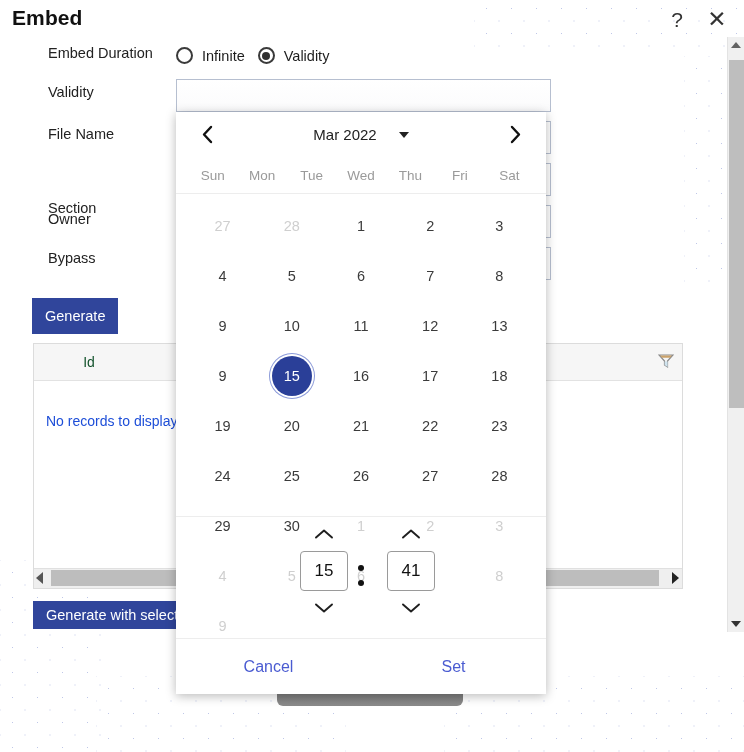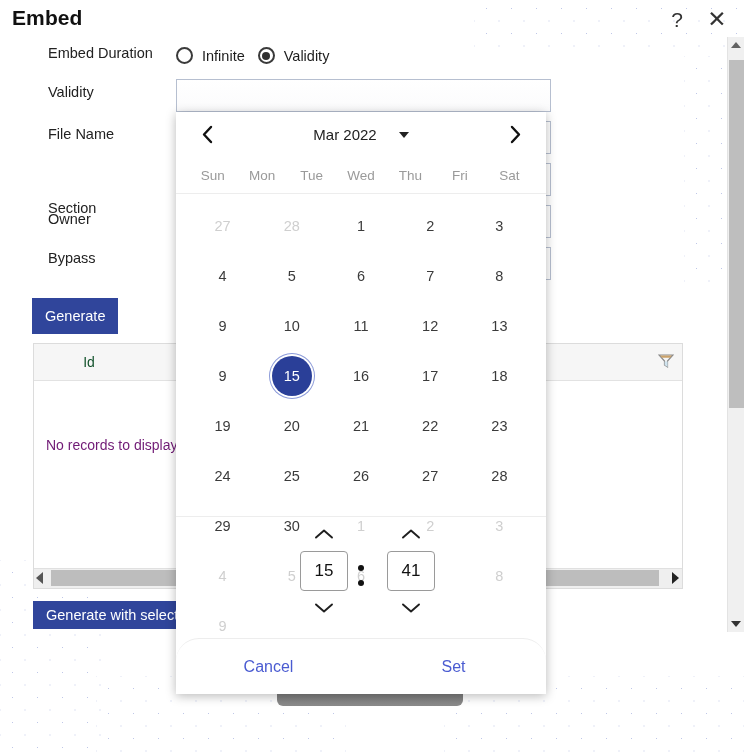--- a/index.html
+++ b/index.html
@@ -64,21 +64,21 @@
      background:#30459b;color:#fff;border:none;font-size:14.5px;font-family:inherit;cursor:pointer;}
 
   
   #grid{position:absolute;left:33px;top:343px;width:650px;height:246px;border:1px solid #dcdcdc;background:#fff;
      box-sizing:border-box;overflow:hidden;}
   #grid-head{height:36px;background:#f6f6f6;border-bottom:1px solid #e2e2e2;position:relative;}
   #grid-head .col{position:absolute;left:0;top:0;width:110px;height:36px;line-height:36px;text-align:center;
      font-size:14px;color:#14532d;}
   #filter-icon{position:absolute;right:8px;top:9px;width:16px;height:16px;cursor:pointer;}
   #grid-body{position:relative;height:188px;background:#fff;}
-  #no-records{position:absolute;left:12px;top:56px;font-size:14px;color:#701a75;}
+  #no-records{position:absolute;left:12px;top:32px;font-size:14px;color:#1d4ed8;}
   #hscroll{position:absolute;left:0;bottom:0;height:19px;width:100%;background:#efefef;border-top:1px solid #e0e0e0;}
   #hs-left{position:absolute;left:2px;top:3px;width:0;height:0;border-top:6px solid transparent;border-bottom:6px solid transparent;border-right:7px solid #555;cursor:pointer;}
   #hs-right{position:absolute;right:3px;top:3px;width:0;height:0;border-top:6px solid transparent;border-bottom:6px solid transparent;border-left:7px solid #222;cursor:pointer;}
   #hs-thumb{position:absolute;left:17px;top:1px;height:16px;width:608px;background:#bdbdbd;cursor:pointer;}
 
   #generate-sel-btn{position:absolute;left:33px;top:601px;height:28px;padding:0 13px;
      background:#30459b;color:#fff;border:none;font-size:14.5px;font-family:inherit;cursor:pointer;white-space:nowrap;}
 
   
   #bottom-bar{position:absolute;left:277px;top:682px;width:186px;height:24px;
@@ -110,21 +110,21 @@
   #pk-time{position:absolute;left:0;top:404px;width:100%;height:118px;border-top:1px solid #ededed;}
   .spin{position:absolute;top:6px;width:70px;display:flex;flex-direction:column;align-items:center;gap:6px;}
   #spin-h{left:113px;}
   #spin-m{left:200px;}
   .arw{width:34px;height:22px;display:flex;align-items:center;justify-content:center;cursor:pointer;color:#1f1f1f;}
   .tbox{width:46px;height:38px;border:1px solid #9a9a9a;border-radius:4px;display:flex;align-items:center;justify-content:center;
      font-size:17px;color:#111;background:#fff;cursor:text;}
   #colon{position:absolute;left:178px;top:48px;width:14px;display:flex;flex-direction:column;align-items:center;gap:9px;}
   #colon i{display:block;width:6px;height:6px;border-radius:50%;background:#111;}
   #pk-footer{position:absolute;left:0;bottom:0;width:100%;height:55px;border-top:1px solid #ededed;
-     display:flex;align-items:center;border-radius:23px;}
+     display:flex;align-items:center;}
   .pk-btn{flex:1;text-align:center;color:#4a5bd1;font-size:16px;cursor:pointer;}
 </style>
 </head>
 <body>
 
 <div class="dots" id="dots-tr"></div>
 <div class="dots" id="dots-r2"></div>
 <div class="dots" id="dots-bl"></div>
 <div class="dots" id="dots-bm"></div>
 <div class="dots" id="dots-br"></div>

